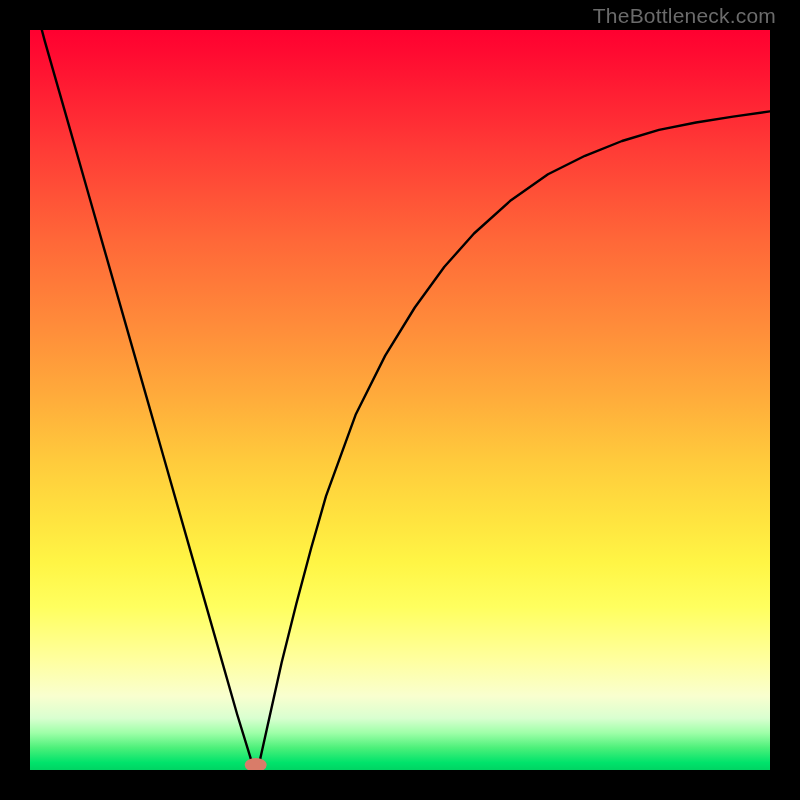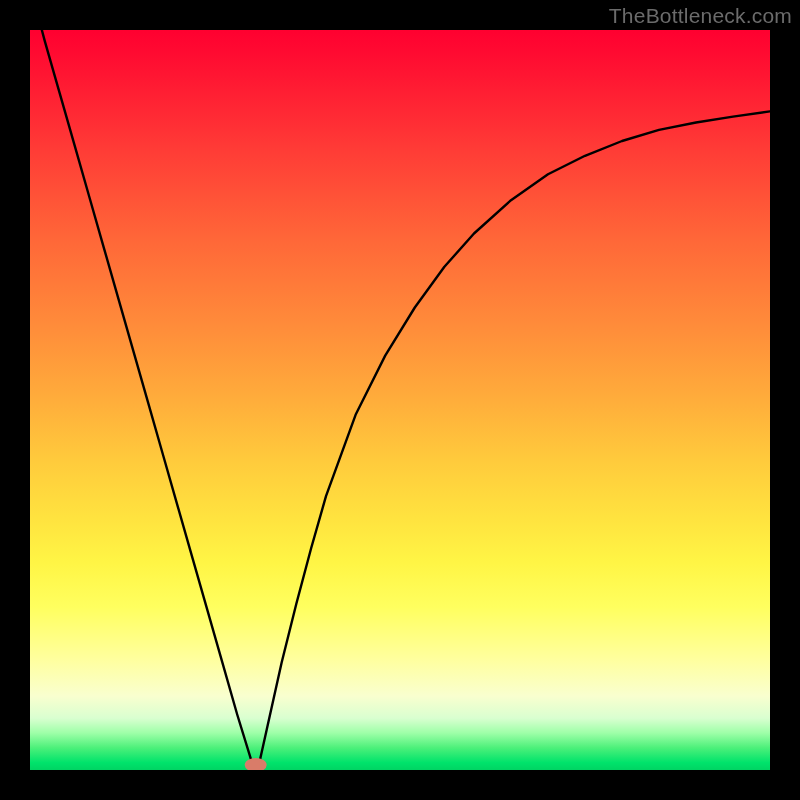--- a/index.html
+++ b/index.html
@@ -41,21 +41,21 @@
       #d9ffd0 93%,
       #9effa8 95%,
       #4cf07a 97%,
       #00e36b 99%,
       #00d463 100%
     );
   }
   .watermark {
     position: absolute;
     top: 4px;
-    right: 8px;
+    right: 24px;
     color: #6b6b6b;
     font-size: 21px;
     font-weight: 400;
     letter-spacing: 0.2px;
     user-select: none;
     z-index: 5;
   }
   svg.curve {
     position: absolute;
     left: 0;

